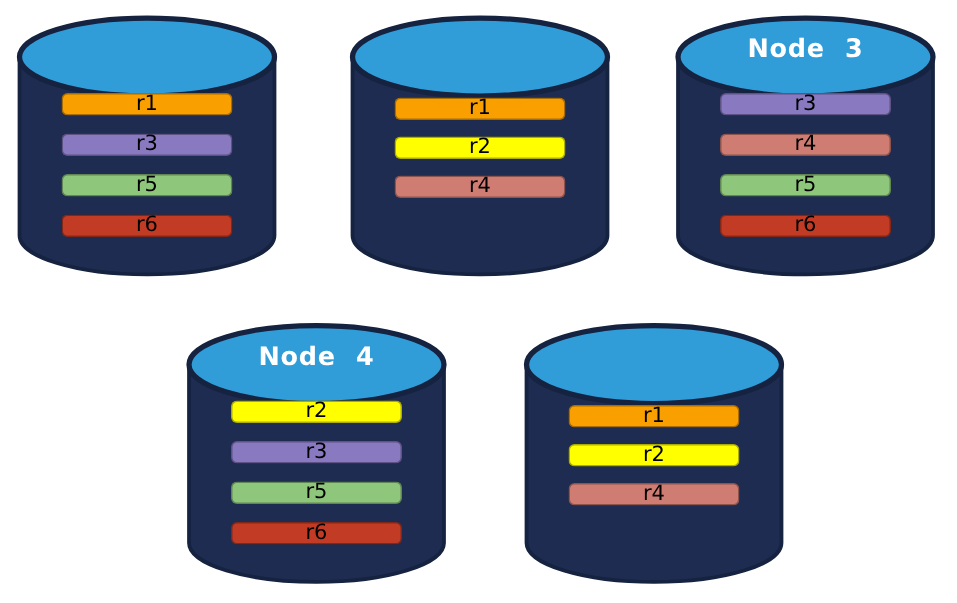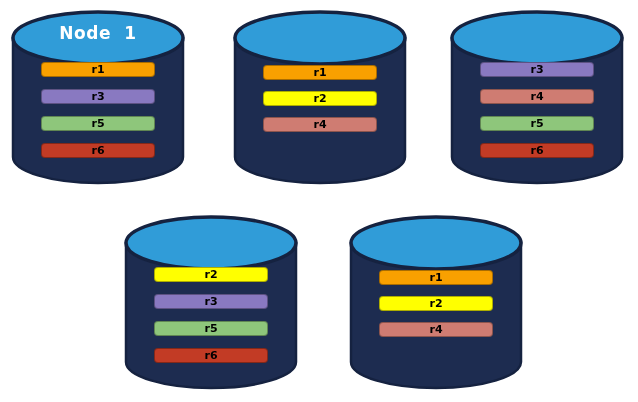--- a/index.html
+++ b/index.html
@@ -64,36 +64,35 @@
   }
   .bar {
     height: 15px;
     box-sizing: border-box;
     border: 1px solid rgba(0,0,0,0.32);
     border-radius: 4px;
     display: flex;
     align-items: center;
     justify-content: center;
     color: #000000;
-    font-weight: bold;
-    font-size: 11px;
+    font-weight: normal;
+    font-size: 14px;
     line-height: 13px;
   }
 </style>
 </head>
 <body>
 
 <div class="canvas">
 
   <div class="node" style="left:10px; top:9px;">
     <svg class="cyl" width="176" height="178" viewBox="0 0 176 178">
       <path class="cyl-body" d="M3,29 L3,148 A85,26 0 0,0 173,148 L173,29 Z"></path>
       <ellipse class="cyl-top" cx="88" cy="29" rx="85" ry="26"></ellipse>
     </svg>
-    <div class="node-title">Node 1</div>
     <div class="bars">
         <div class="bar" style="background: rgb(249, 160, 0);">r1</div>
         <div class="bar" style="background: rgb(137, 121, 193);">r3</div>
         <div class="bar" style="background: rgb(142, 198, 123);">r5</div>
         <div class="bar" style="background: rgb(194, 59, 37);">r6</div>
       </div>
   </div>
 
   <div class="node" style="left:232px; top:9px;">
     <svg class="cyl" width="176" height="178" viewBox="0 0 176 178">
@@ -105,33 +104,35 @@
         <div class="bar" style="background: rgb(255, 255, 0);">r2</div>
         <div class="bar" style="background: rgb(207, 124, 114);">r4</div>
       </div>
   </div>
 
   <div class="node" style="left:449px; top:9px;">
     <svg class="cyl" width="176" height="178" viewBox="0 0 176 178">
       <path class="cyl-body" d="M3,29 L3,148 A85,26 0 0,0 173,148 L173,29 Z"></path>
       <ellipse class="cyl-top" cx="88" cy="29" rx="85" ry="26"></ellipse>
     </svg>
+    <div class="node-title">Node 3</div>
     <div class="bars">
         <div class="bar" style="background: rgb(137, 121, 193);">r3</div>
         <div class="bar" style="background: rgb(207, 124, 114);">r4</div>
         <div class="bar" style="background: rgb(142, 198, 123);">r5</div>
         <div class="bar" style="background: rgb(194, 59, 37);">r6</div>
       </div>
   </div>
 
   <div class="node" style="left:123px; top:214px;">
     <svg class="cyl" width="176" height="178" viewBox="0 0 176 178">
       <path class="cyl-body" d="M3,29 L3,148 A85,26 0 0,0 173,148 L173,29 Z"></path>
       <ellipse class="cyl-top" cx="88" cy="29" rx="85" ry="26"></ellipse>
     </svg>
+    <div class="node-title">Node 4</div>
     <div class="bars">
         <div class="bar" style="background: rgb(255, 255, 0);">r2</div>
         <div class="bar" style="background: rgb(137, 121, 193);">r3</div>
         <div class="bar" style="background: rgb(142, 198, 123);">r5</div>
         <div class="bar" style="background: rgb(194, 59, 37);">r6</div>
       </div>
   </div>
 
   <div class="node" style="left:348px; top:214px;">
     <svg class="cyl" width="176" height="178" viewBox="0 0 176 178">

